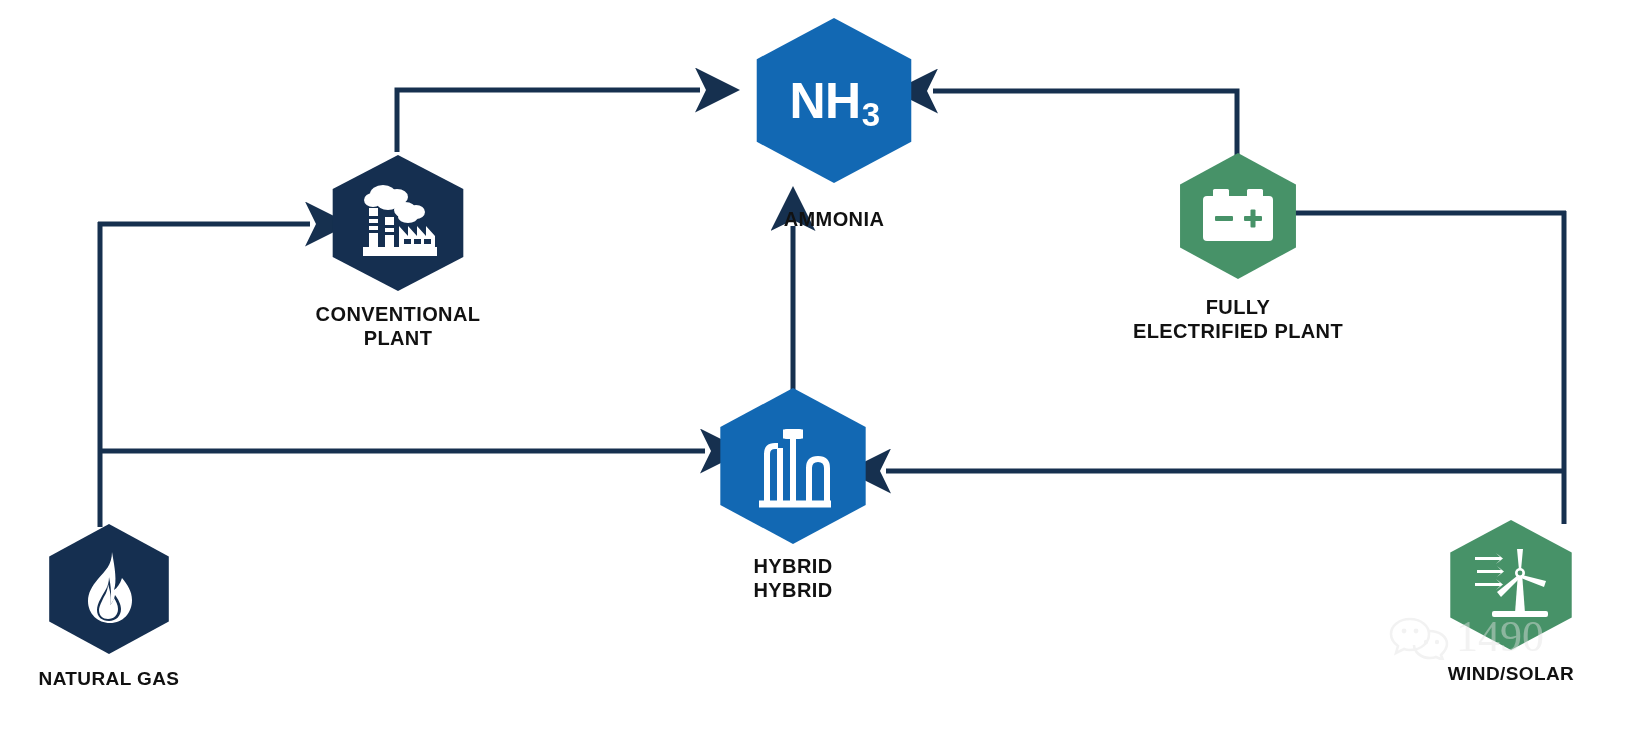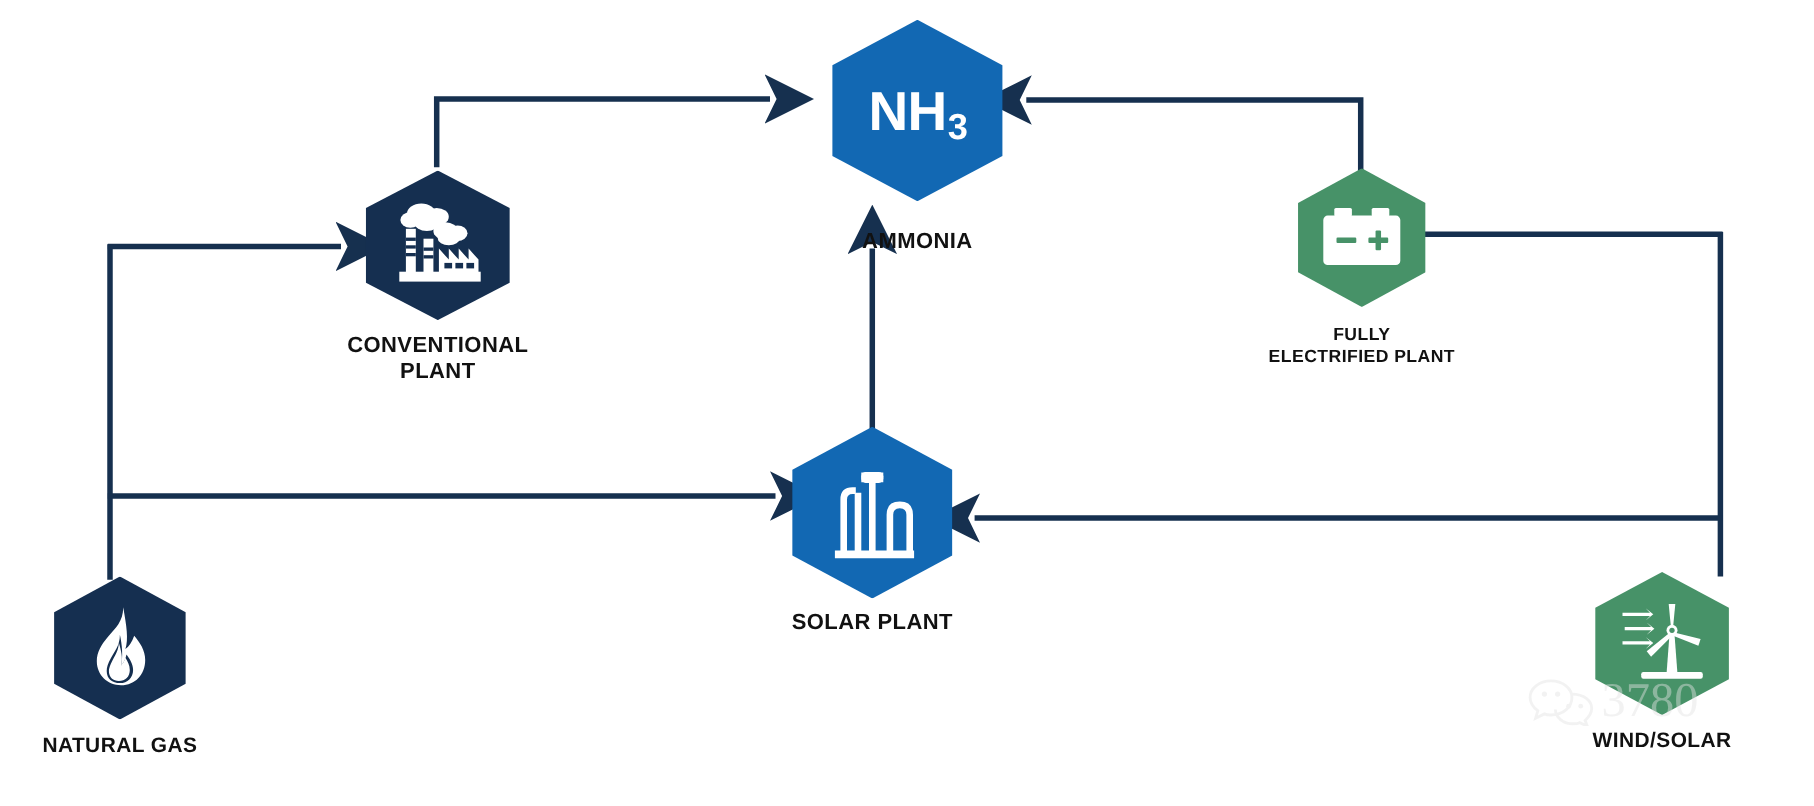--- a/index.html
+++ b/index.html
@@ -62,21 +62,21 @@
   #node-ammonia { left: 744px; top: 18px; width: 180px; }
   #node-ammonia .hex { width: 168px; height: 165px; background: #1268b3; }
   #node-ammonia .node-label { font-size: 20px; margin-top: 24px; }
 
   #node-conventional { left: 315px; top: 155px; width: 166px; }
   #node-conventional .hex { width: 142px; height: 136px; background: #152f50; }
   #node-conventional .node-label { font-size: 20px; margin-top: 11px; }
 
   #node-electrified { left: 1118px; top: 153px; width: 240px; }
   #node-electrified .hex { width: 126px; height: 126px; background: #479268; }
-  #node-electrified .node-label { font-size: 16px; margin-top: 16px; }
+  #node-electrified .node-label { font-size: 20px; margin-top: 16px; }
 
   #node-hybrid { left: 713px; top: 388px; width: 160px; }
   #node-hybrid .hex { width: 158px; height: 156px; background: #1268b3; }
   #node-hybrid .node-label { font-size: 20px; margin-top: 10px; }
 
   #node-gas { left: 35px; top: 524px; width: 148px; }
   #node-gas .hex { width: 130px; height: 130px; background: #152f50; }
   #node-gas .node-label { font-size: 19px; margin-top: 13px; }
 
   #node-wind { left: 1437px; top: 520px; width: 148px; }
@@ -223,21 +223,21 @@
           <path d="M62,86 L62,52 Q62,43 71,43 Q80,43 80,52 L80,86"></path>
 
           <path d="M12,88 L84,88" stroke-width="7"></path>
         </g>
         <g fill="#ffffff">
           <rect x="36" y="13" width="20" height="10" rx="4"></rect>
           <rect x="23" y="86" width="10" height="4"></rect>
         </g>
       </svg>
     </div>
-    <div class="node-label">SOLAR PLANT</div>
+    <div class="node-label">HYBRID HYBRID</div>
   </div>
 
   <div class="node" id="node-gas">
     <div class="hex">
       <svg class="icon-svg" width="56" height="76" viewBox="0 0 56 76">
         <path fill="#ffffff" d="M31,1 C31,14 24,20 17,28 C11,35 7,42 7,50
           C7,63 17,72 29,72 C42,72 51,62 51,49 C51,40 46,33 41,27
           C39,33 36,37 33,39 C36,30 34,18 31,1 Z"></path>
         <path fill="#152f50" d="M28,26 C28,36 23,41 20,47
           C17,52 16,56 16,59 C16,66 21,70 28,70 C35,70 40,65 40,58
@@ -283,16 +283,16 @@
         <path d="M41,17 C52,17 59,23 59,30 C59,35 56,38 53,41 L55,46 L48,43
                  C46,44 44,44 42,44 C33,44 26,38 26,31"></path>
       </g>
       <g fill="#e3e3e3">
         <circle cx="16" cy="17" r="2.4"></circle>
         <circle cx="28" cy="17" r="2.4"></circle>
         <circle cx="38" cy="28" r="2.2"></circle>
         <circle cx="49" cy="28" r="2.2"></circle>
       </g>
     </svg>
-    <div class="wm-text">3780</div>
+    <div class="wm-text">1490</div>
   </div>
 
 </div>
 
 </body></html>

